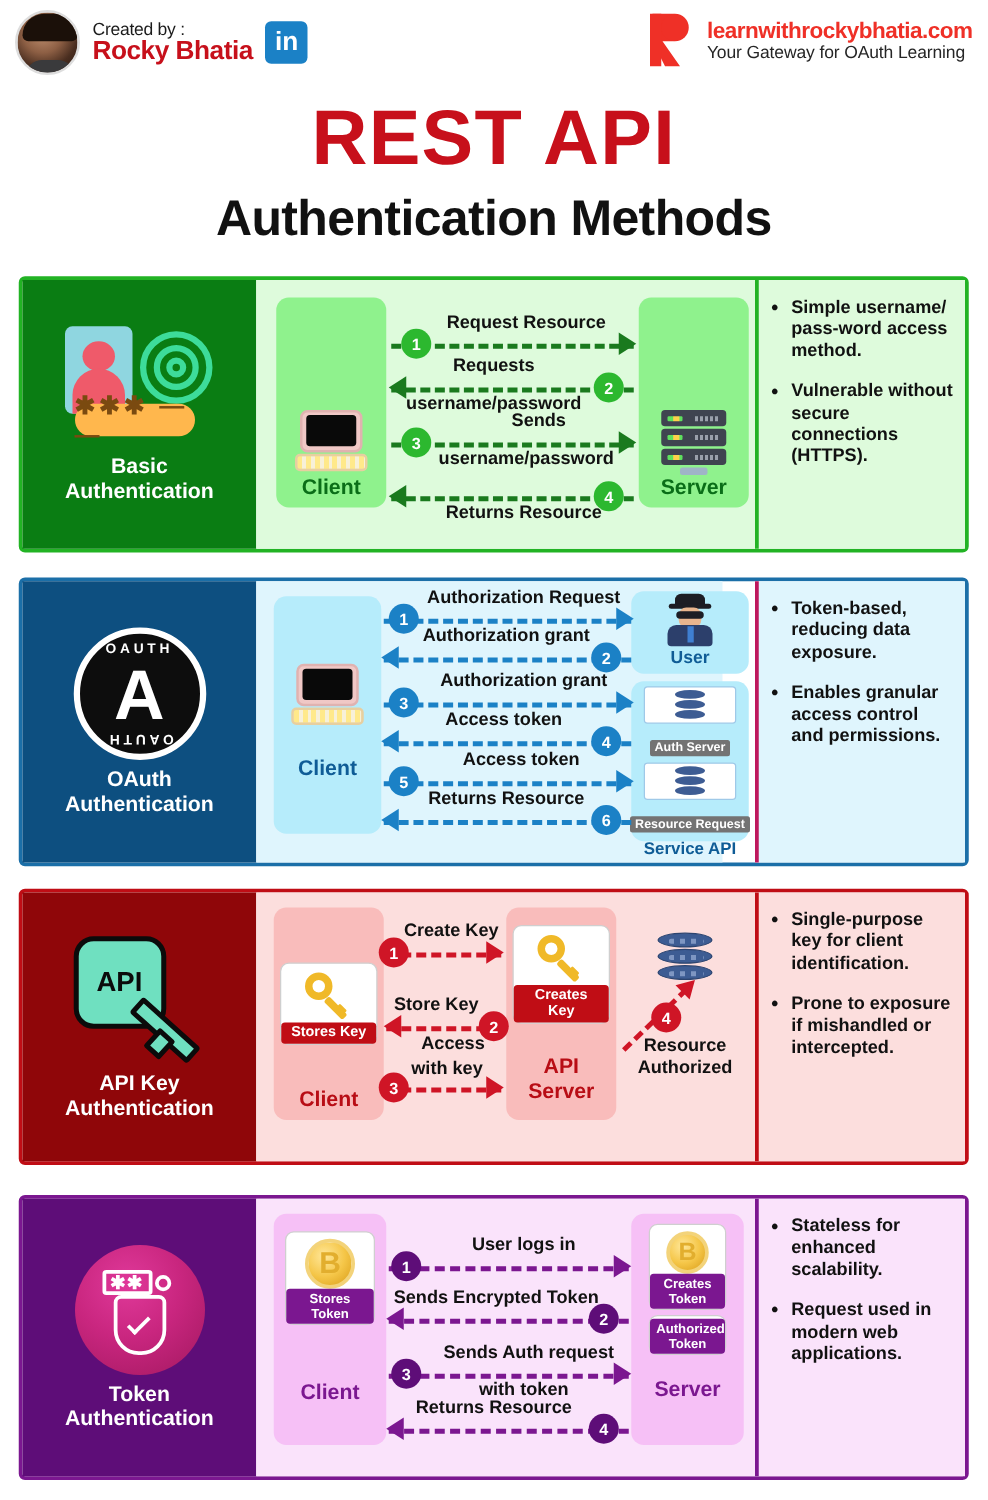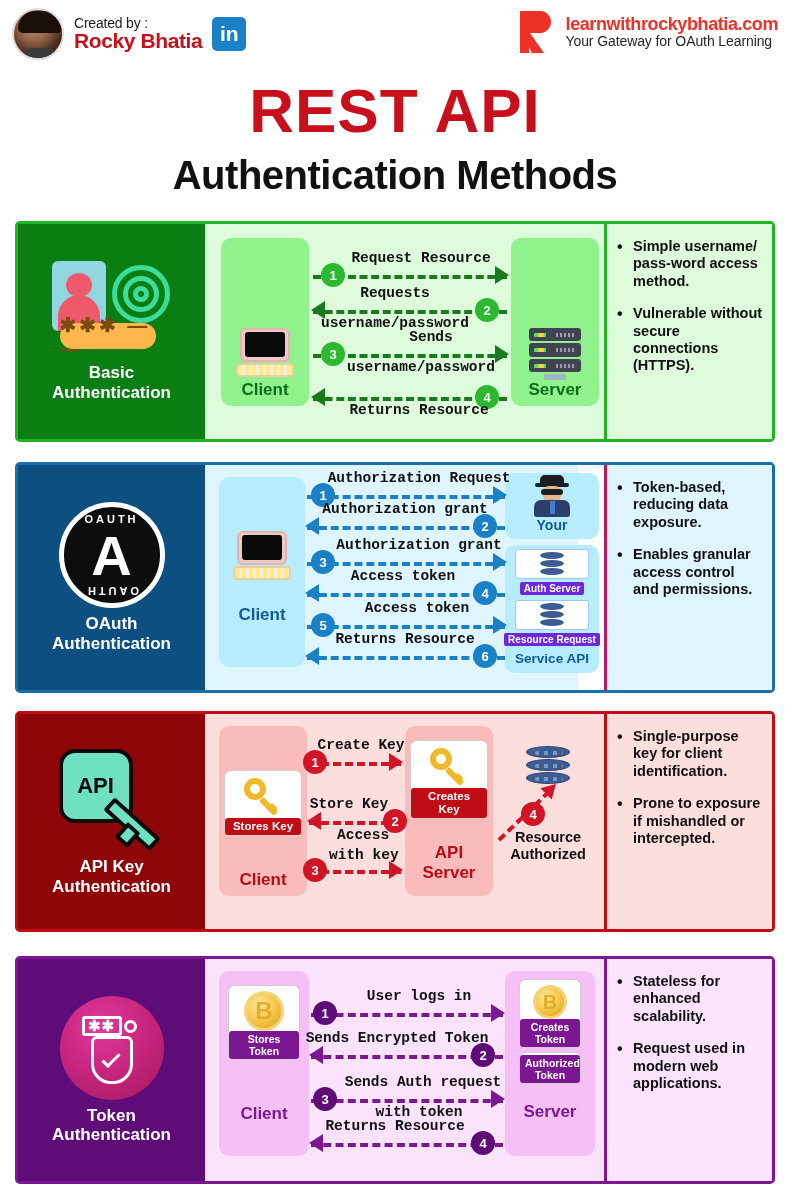--- a/index.html
+++ b/index.html
@@ -168,22 +168,22 @@
   .avatar-user .glass{ position:absolute; left:12px; top:14px; width:22px; height:6px;
      background:#1d1d24; border-radius:3px; }
   .avatar-user .body { position:absolute; left:5px; top:25px; width:36px; height:17px;
      background:#2c3f6b; border-radius:7px 7px 3px 3px; }
   .avatar-user .tie  { position:absolute; left:21px; top:26px; width:5px; height:13px;
      background:#3f7fd1; }
 
   .svc-row { display:flex; flex-direction:column; align-items:center; width:100%; }
   .svc-box { width:74px; background:#ffffff; border:1px solid #9fc9e8; border-radius:3px;
      display:flex; align-items:center; justify-content:center; padding:2px 0; }
-  .svc-cap { font-size:10px; font-weight:bold; color:#fff; background:#6d28d9;
-     border-radius:2px; padding:1px 4px; margin-top:3px; white-space:nowrap; }
+  .svc-cap { font-size:10px; font-weight:bold; color:#fff; background:#737373;
+     border-radius:2px; padding:1px 4px; margin-top:13px; white-space:nowrap; }
   .svc-api { font-size:13.5px; font-weight:bold; color:#0f5c96; margin-top:3px; }
   .mini-db { width:26px; height:24px; display:flex; flex-direction:column; gap:1px; align-items:center; }
   .mini-db .l { width:24px; height:7px; border-radius:50%/50%; background:#3d5c93; }
 
   
   .flow { position:absolute; height:0; }
   .flow .line {
     position:absolute; left:0; top:0; width:100%; height:0;
     border-top:4px dashed currentColor;
   }
@@ -193,21 +193,21 @@
   }
   .flow.rtl .tip { left:-2px; border-right:14px solid currentColor; }
   .flow.ltr .tip { right:-2px; border-left:14px solid currentColor; }
   .flow .badge {
     position:absolute; top:-12px; width:24px; height:24px; border-radius:50%;
     background:currentColor; color:#fff; font-size:13px; font-weight:bold;
     display:flex; align-items:center; justify-content:center;
   }
   .flow .cap {
     position:absolute; white-space:nowrap; font-size:14.5px; font-weight:bold;
-    color:#111111; text-align:right; line-height:1.1;font-family:Liberation Mono, monospace;
+    color:#111111; text-align:right; line-height:1.1;
   }
   .cap-above { bottom:8px; left:50%; transform:translateX(-50%); }
   .cap-below { top:6px;  left:50%; transform:translateX(-50%); }
 
   .sec-basic  .flow { color:#1a7a1e; }
   .sec-basic  .flow .badge { background:#2cb82f; }
   .sec-oauth  .flow { color:#1b81c6; }
   .sec-oauth  .flow .badge { background:#1b81c6; }
   .sec-apikey .flow { color:#cf1526; }
   .sec-apikey .flow .badge { background:#cf1526; }
@@ -415,21 +415,21 @@
 
       <div class="node oauth-user">
         <div class="avatar-user">
           <div class="hat"></div>
             <div class="brim"></div>
             <div class="face"></div>
           <div class="glass"></div>
             <div class="body"></div>
             <div class="tie"></div>
         </div>
-        <div class="node-label" style="font-size:14px;">Your</div>
+        <div class="node-label" style="font-size:14px;">User</div>
       </div>
 
       <div class="node oauth-svc" style="justify-content:flex-start; padding-top:4px; gap:2px;">
         <div class="svc-row">
           <div class="svc-box">
             <div class="mini-db">
                 <div class="l"></div>
                 <div class="l"></div>
                 <div class="l"></div>
               </div>

